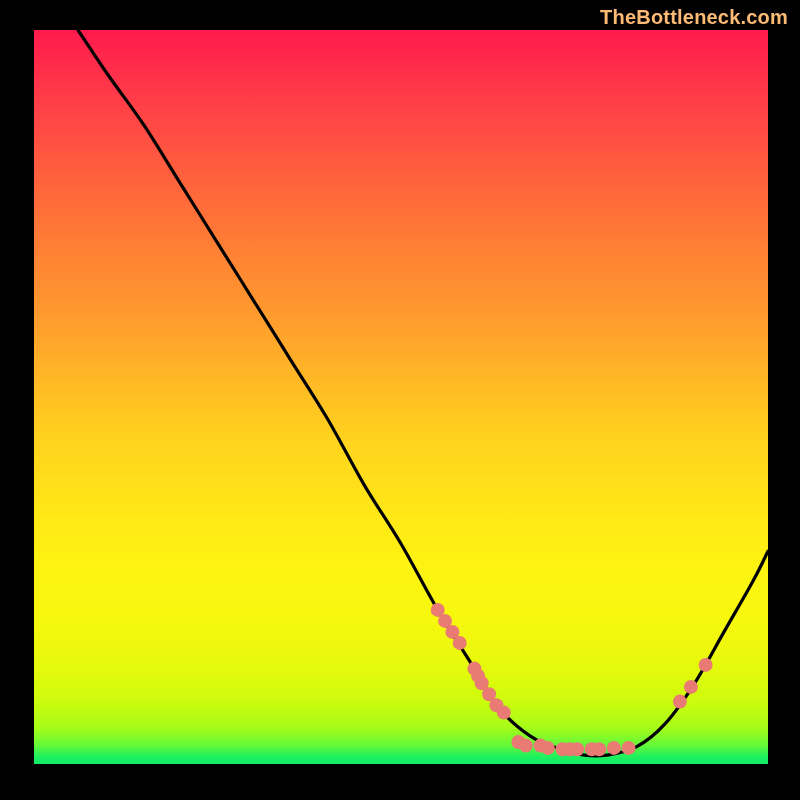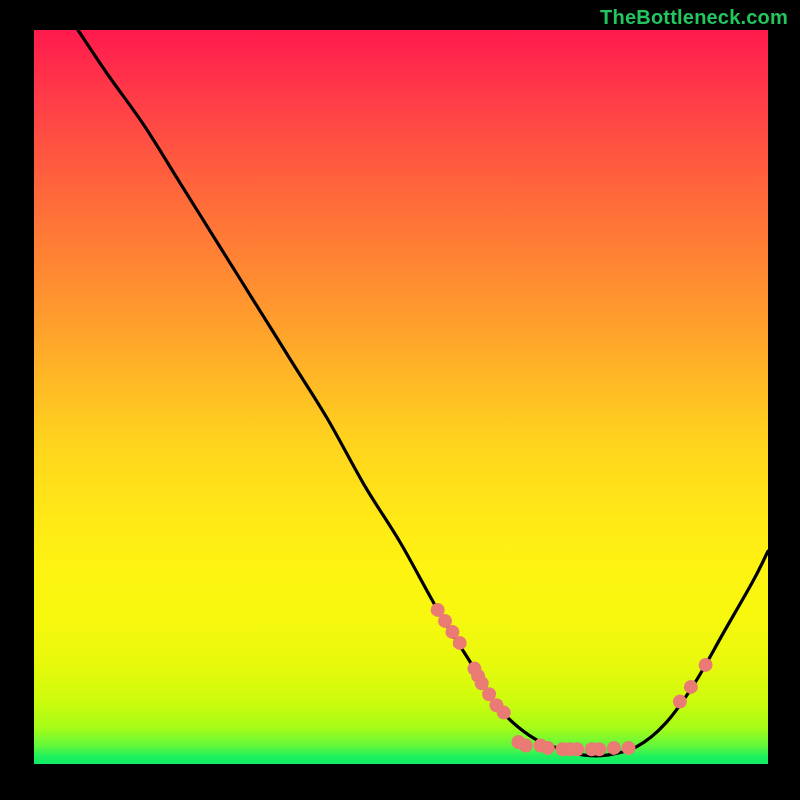--- a/index.html
+++ b/index.html
@@ -16,21 +16,21 @@
     height: 800px;
     background: #000000;
   }
   .watermark {
     position: absolute;
     top: 6px;
     right: 12px;
     font-family: Arial, Helvetica, sans-serif;
     font-size: 20px;
     font-weight: 600;
-    color: #22c55e;
+    color: #fdba74;
     letter-spacing: 0.2px;
     user-select: none;
   }
   .plot {
     position: absolute;
     left: 34px;
     top: 30px;
     width: 734px;
     height: 734px;
     

